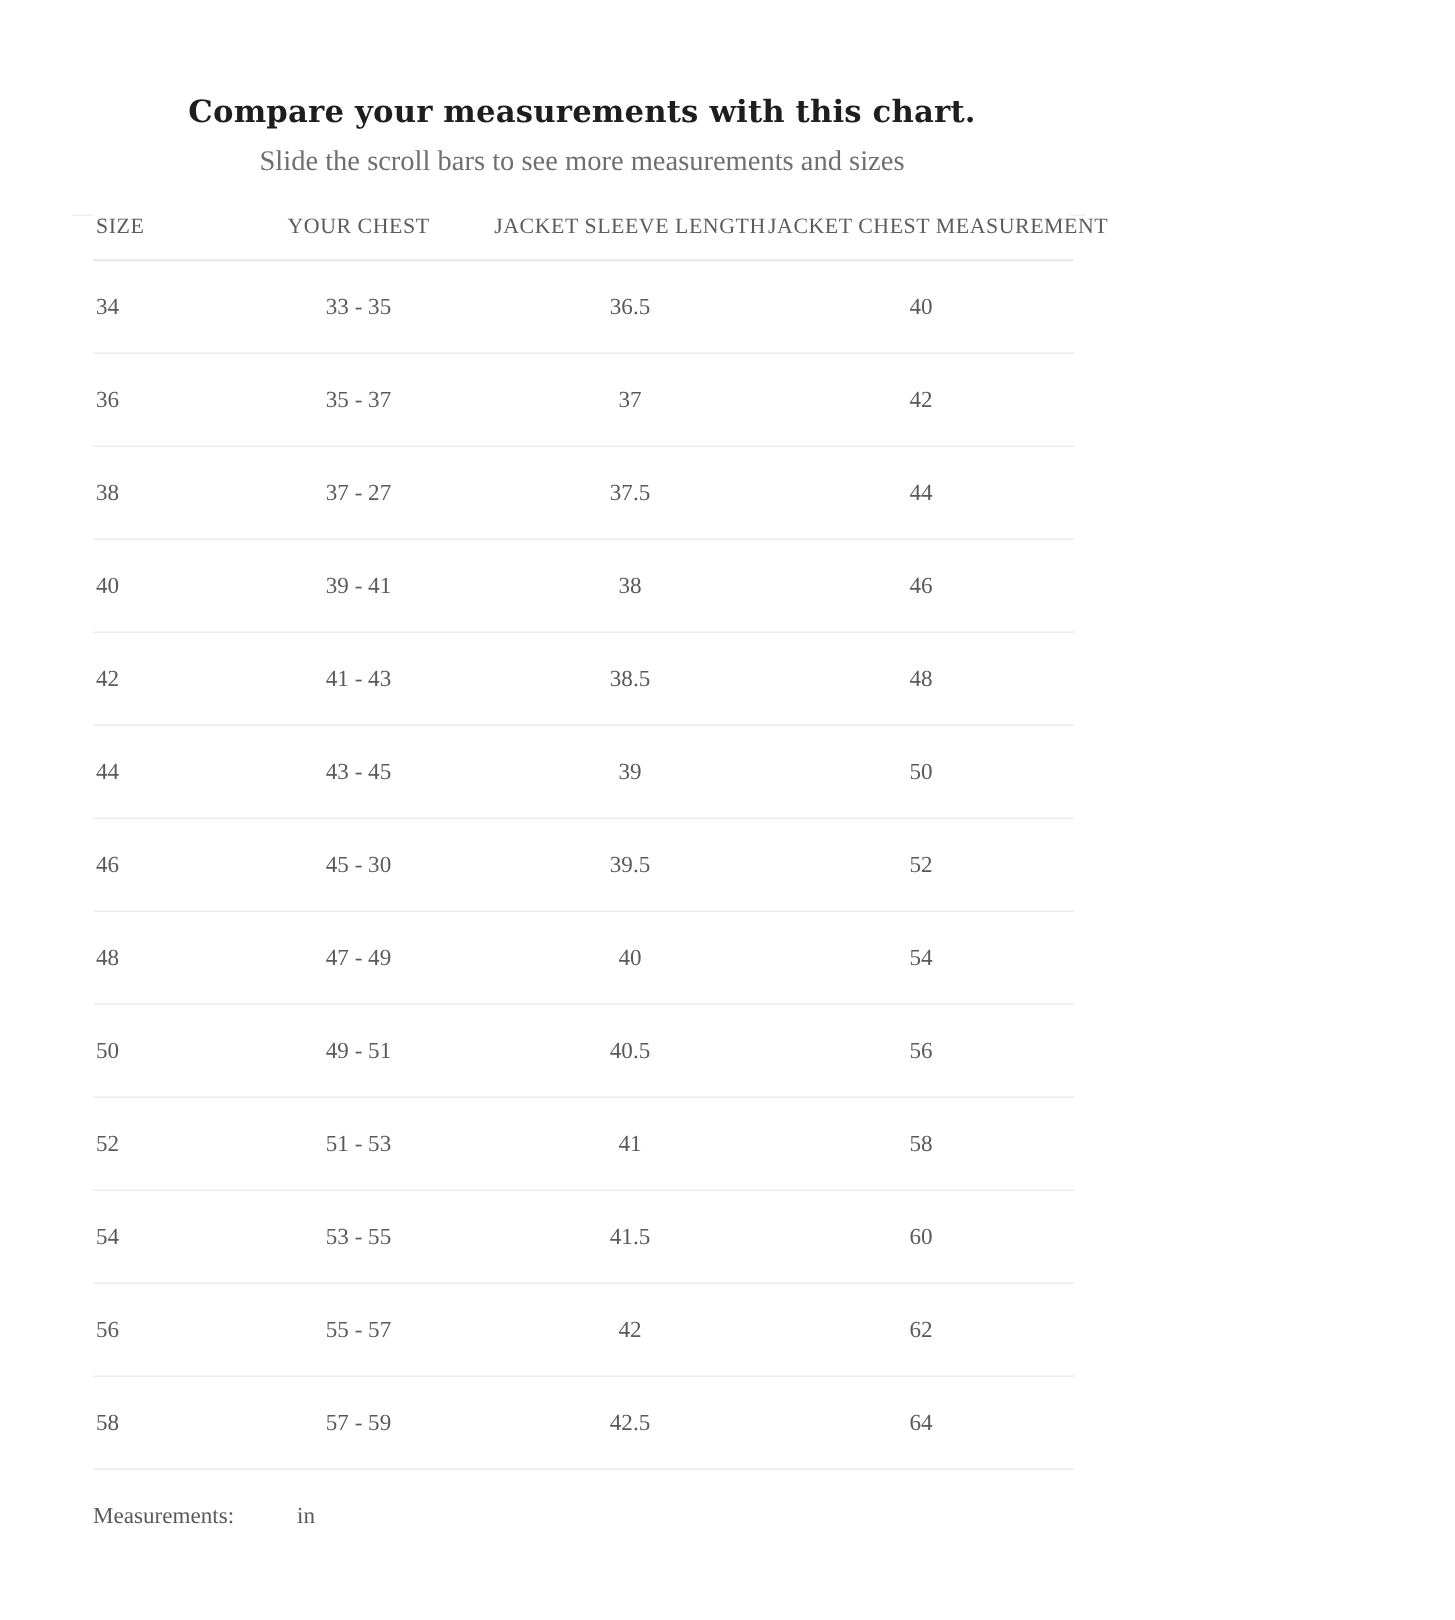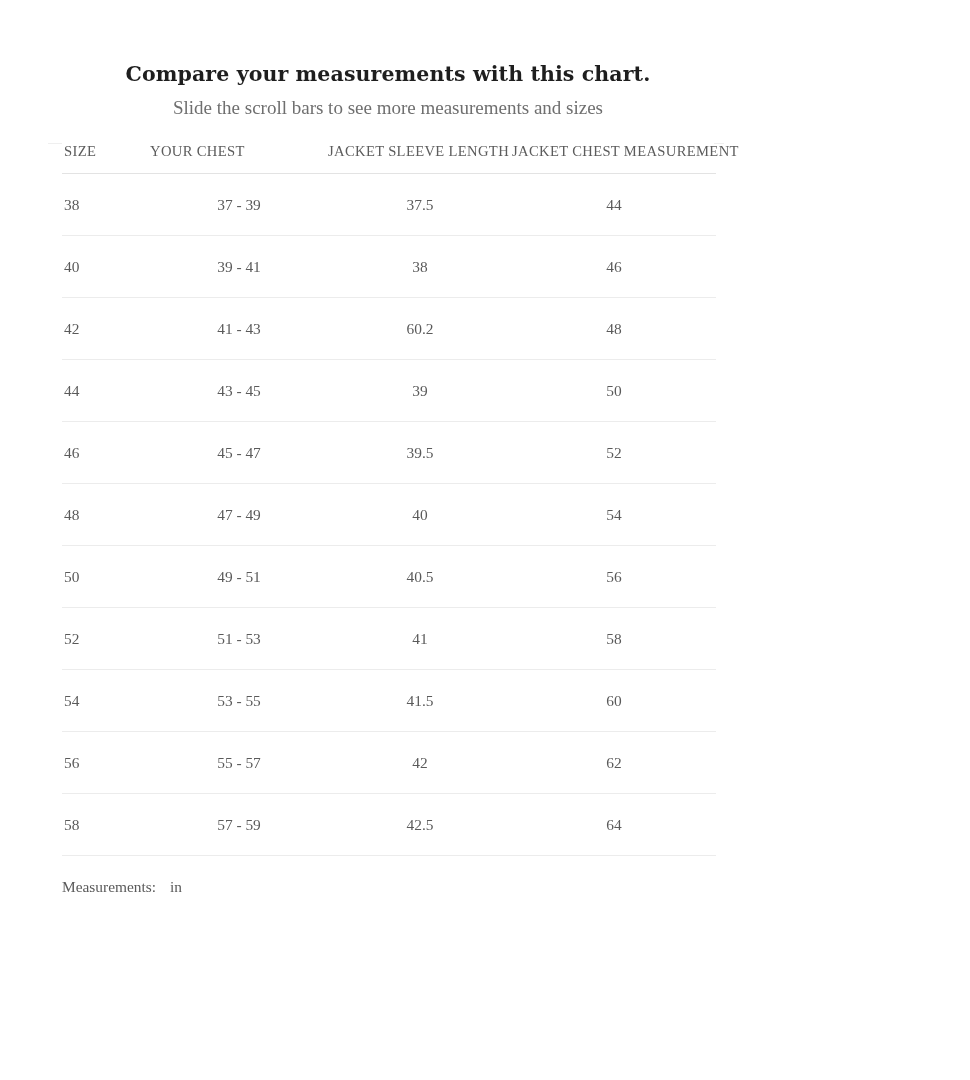--- a/index.html
+++ b/index.html
@@ -49,21 +49,21 @@
     width: 100%;
     table-layout: fixed;
   }
   table.size-chart thead th {
     font-family: "Liberation Serif", serif;
     font-weight: 400;
     font-size: 14.6px;
     color: #5c5c5c;
     letter-spacing: 0.35px;
     padding: 0 0 13px 0;
-    text-align: left;
+    text-align: center;
     white-space: nowrap;
     border-bottom: 1px solid #e3e3e3;
   }
   table.size-chart thead th.col-size {
     text-align: left;
     padding-left: 2px;
     width: 86px;
   }
   table.size-chart thead th.col-chest {
     width: 178px;
@@ -93,21 +93,21 @@
   .footer-row {
     margin: 22px auto 0 auto;
     width: 652px;
     font-family: "Liberation Serif", serif;
     font-size: 15.4px;
     color: #5a5a5a;
     display: flex;
     align-items: center;
   }
   .footer-label {
-    margin-right: 14px;
+    margin-right: 42px;
   }
   .footer-unit {
     color: #5a5a5a;
     text-align: right;
   }
   
   .scroll-hint {
     position: absolute;
     height: 1px;
     background: #efefef;
@@ -134,46 +134,58 @@
       <thead>
         <tr>
           <th class="col-size">SIZE</th>
           <th class="col-chest">YOUR CHEST</th>
           <th class="col-sleeve">JACKET SLEEVE LENGTH</th>
           <th class="col-jchest">JACKET CHEST MEASUREMENT</th>
         </tr>
       </thead>
       <tbody>
         <tr>
+          <td class="col-size">34</td>
+          <td>33 - 35</td>
+          <td>36.5</td>
+          <td>40</td>
+        </tr>
+        <tr>
+          <td class="col-size">36</td>
+          <td>35 - 37</td>
+          <td>37</td>
+          <td>42</td>
+        </tr>
+        <tr>
           <td class="col-size">38</td>
-          <td>37 - 39</td>
+          <td>37 - 27</td>
           <td>37.5</td>
           <td>44</td>
         </tr>
         <tr>
           <td class="col-size">40</td>
           <td>39 - 41</td>
           <td>38</td>
           <td>46</td>
         </tr>
         <tr>
           <td class="col-size">42</td>
           <td>41 - 43</td>
-          <td>60.2</td>
+          <td>38.5</td>
           <td>48</td>
         </tr>
         <tr>
           <td class="col-size">44</td>
           <td>43 - 45</td>
           <td>39</td>
           <td>50</td>
         </tr>
         <tr>
           <td class="col-size">46</td>
-          <td>45 - 47</td>
+          <td>45 - 30</td>
           <td>39.5</td>
           <td>52</td>
         </tr>
         <tr>
           <td class="col-size">48</td>
           <td>47 - 49</td>
           <td>40</td>
           <td>54</td>
         </tr>
         <tr>

